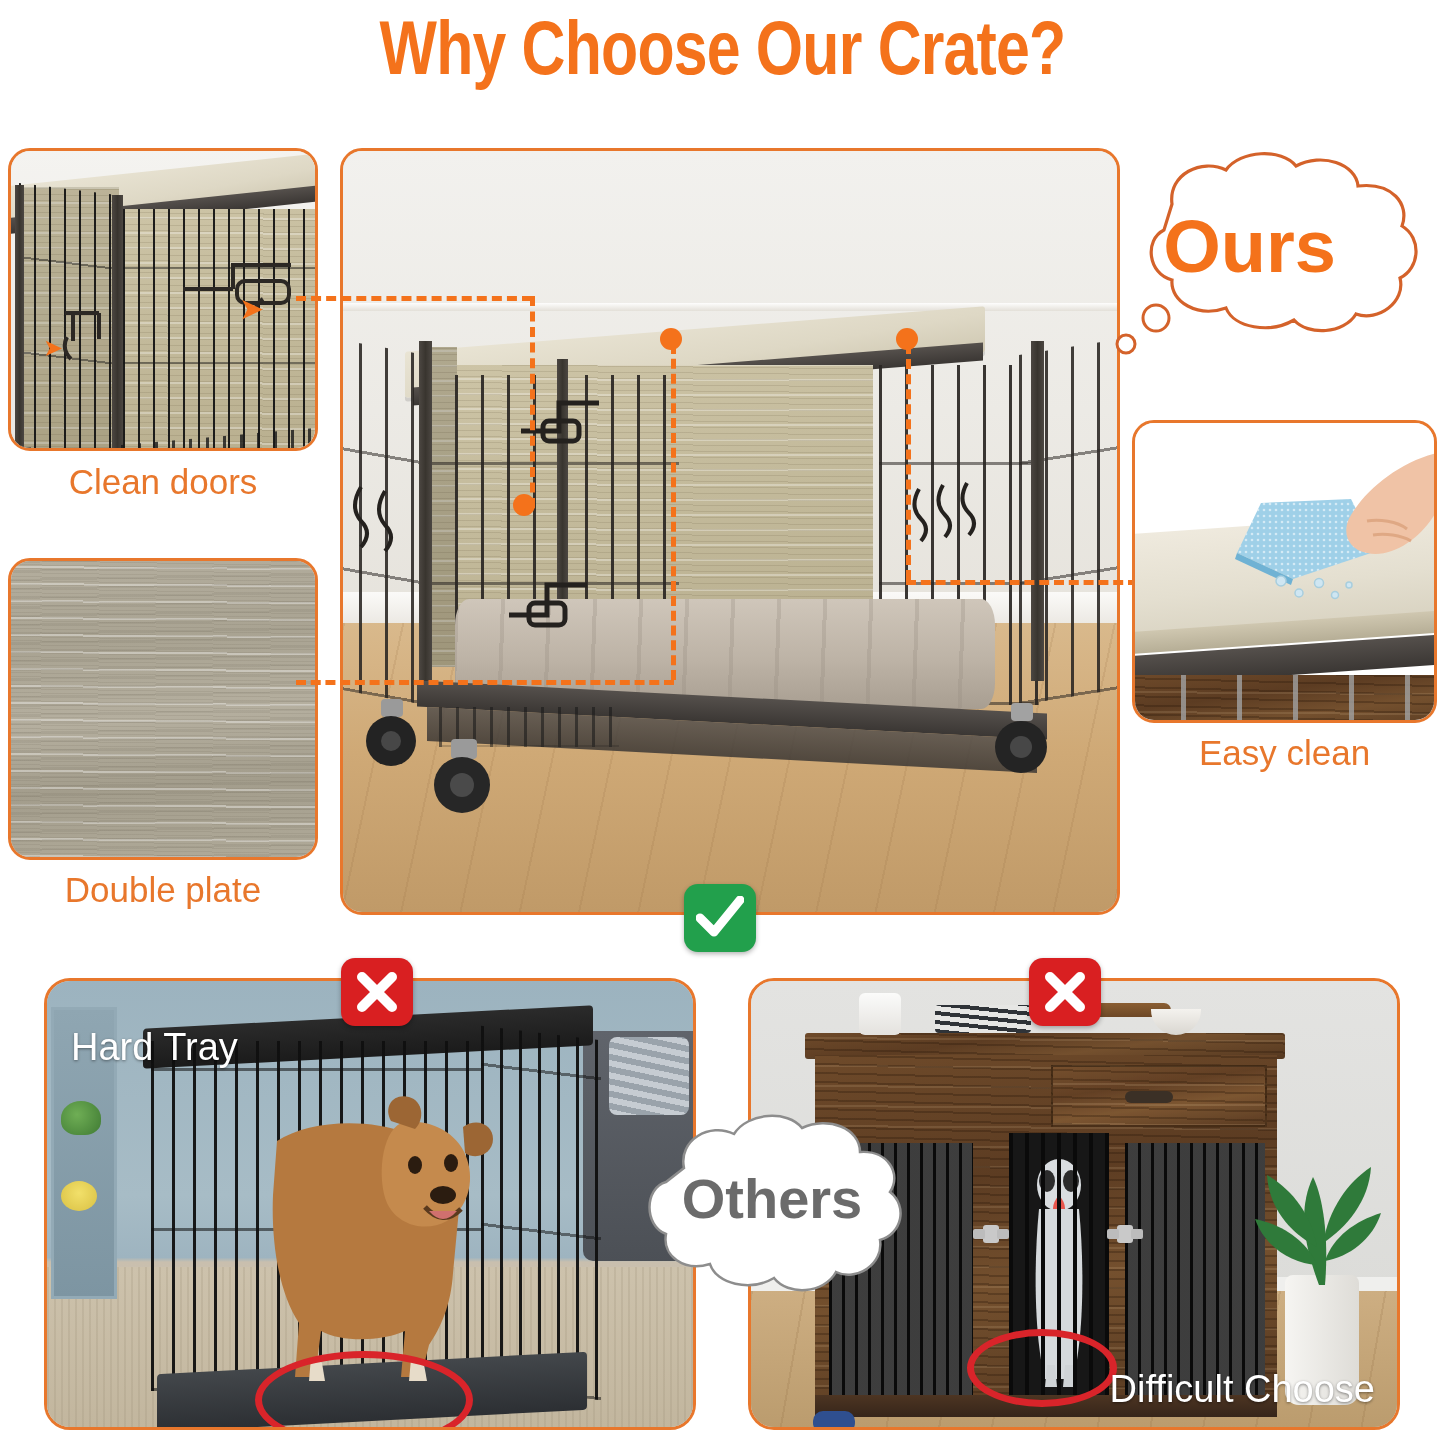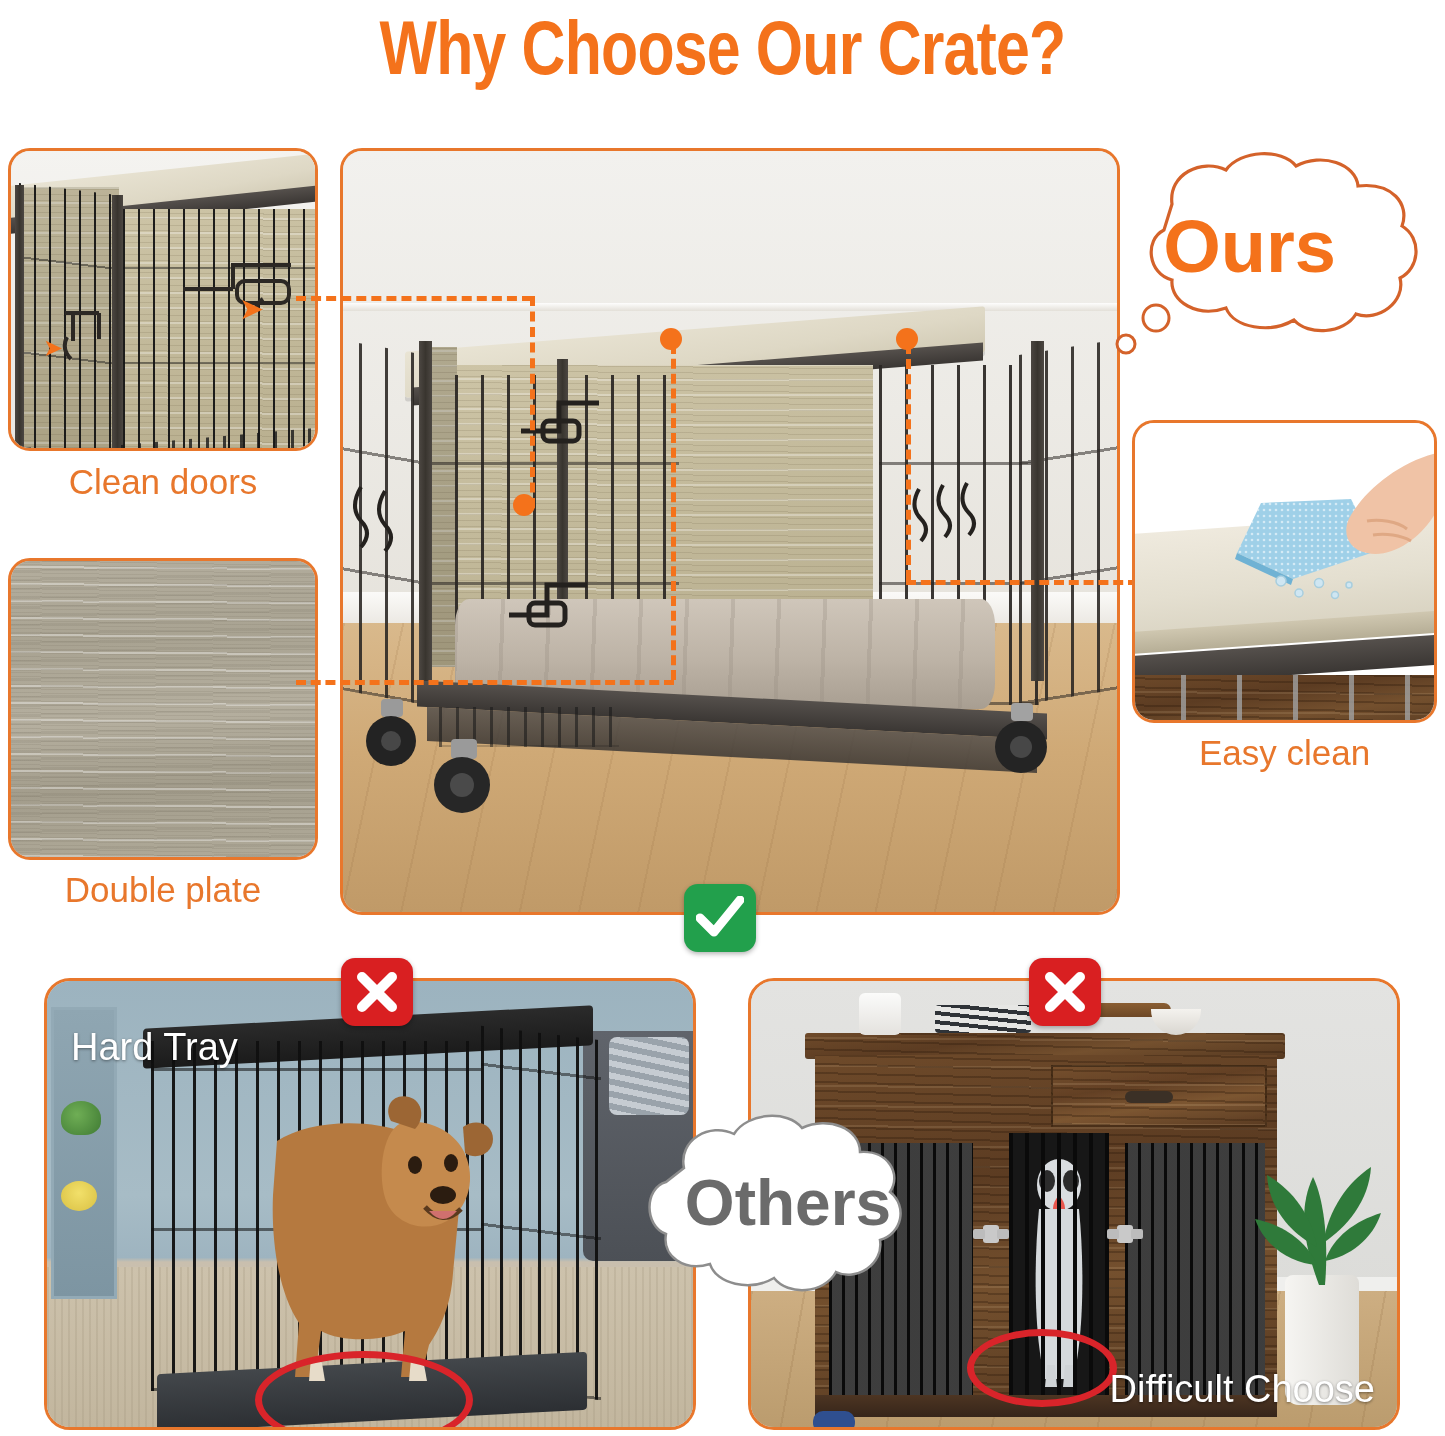--- a/index.html
+++ b/index.html
@@ -484,16 +484,16 @@
     </svg>
   </div>
 
   <div class="bubble-wrap" style="left:636px; top:1114px; width:272px; height:200px;">
     <svg width="272" height="200" viewBox="0 0 272 200">
       <path d="M48 54 C42 26 74 8 98 20 C112 -2 152 -4 166 14 C192 2 224 14 224 38
                C252 36 266 60 254 78 C272 92 266 120 244 126 C248 150 220 168 200 158
                C188 180 152 182 138 164 C114 178 80 170 74 150
                C48 158 26 142 30 120 C8 112 8 74 30 68 Z" fill="#ffffff" stroke="#8d8d8d" stroke-width="2.5"></path>
     </svg>
-    <div class="bubble-txt others" style="top:52px; left:16px; font-size:64px;">Others</div>
+    <div class="bubble-txt others" style="top:52px; left:0; font-size:56px;">Others</div>
   </div>
 
 </div>
 
 </body></html>

